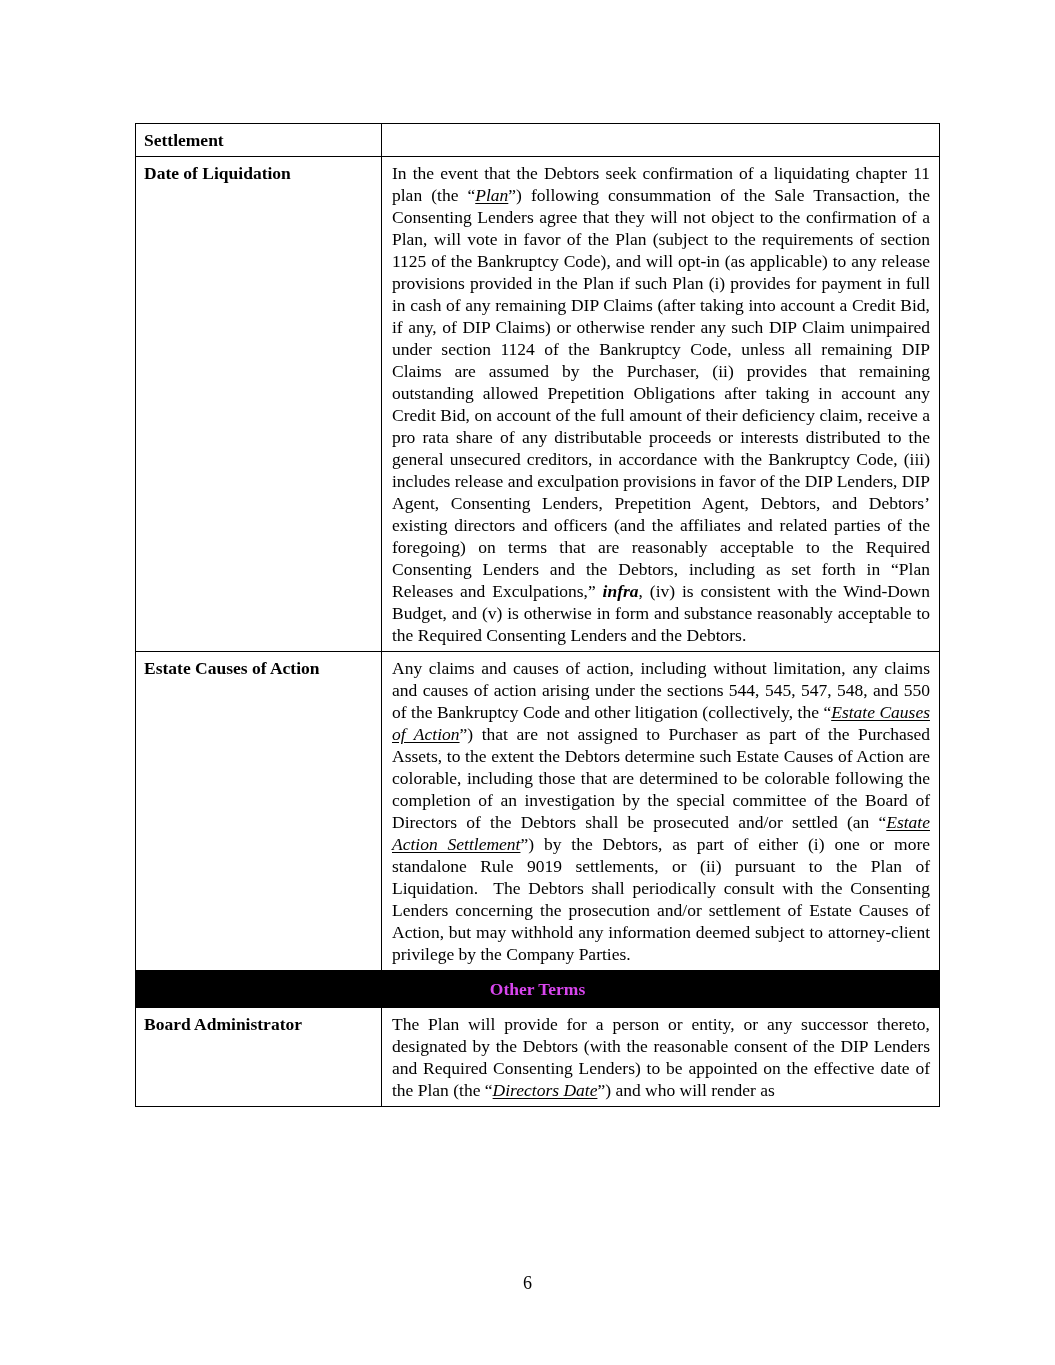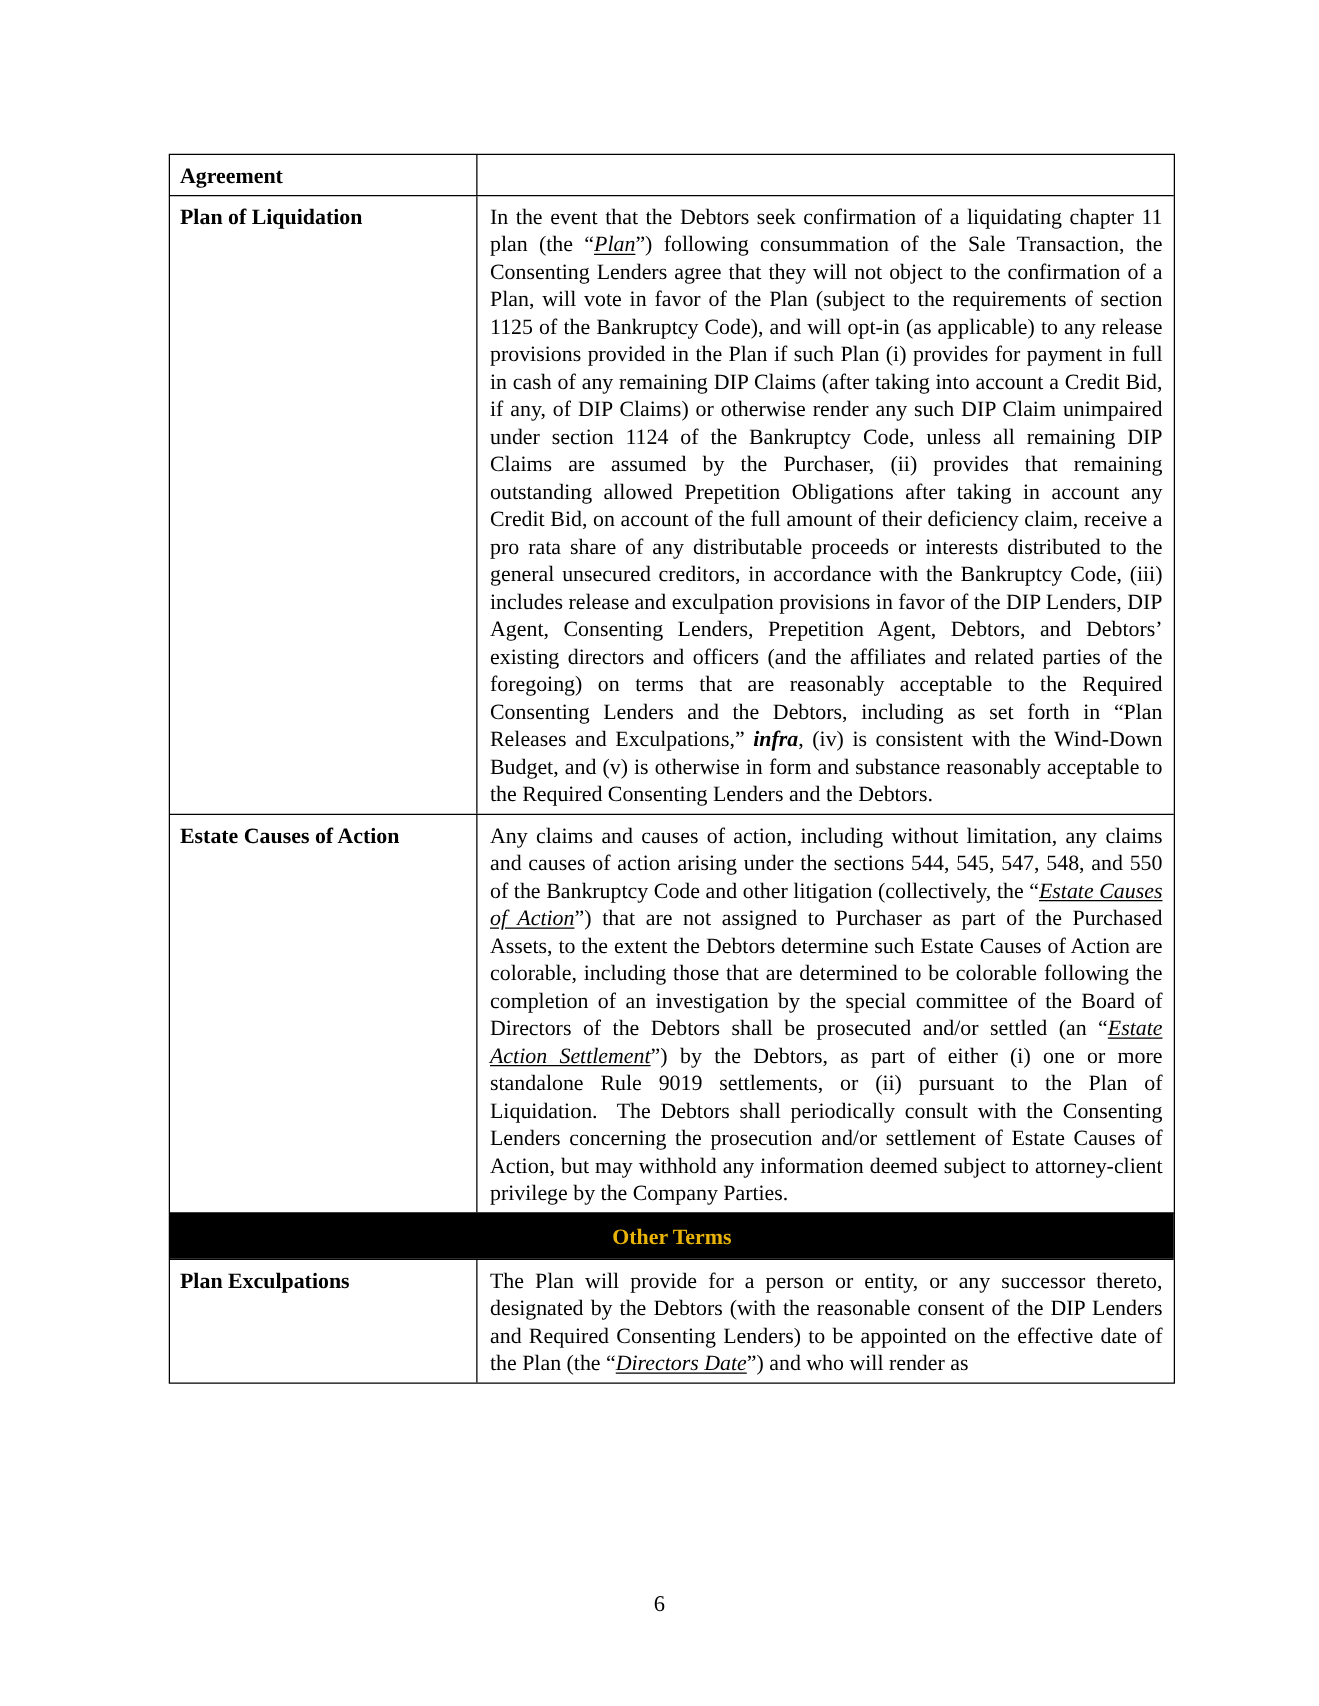--- a/index.html
+++ b/index.html
@@ -37,21 +37,21 @@
     padding: 5px 8px 5px 8px;
     border-right: 1.5px solid #000000;
   }
   .cell.body {
     padding: 5px 9px 5px 10px;
     text-align: justify;
     text-justify: inter-word;
   }
   .section-banner {
     background: #000000;
-    color: #eab308;
+    color: #d946ef;
     font-weight: bold;
     font-size: 17.5px;
     line-height: 22px;
     text-align: center;
     padding: 7px 0 7px 0;
     border-top: 1.5px solid #000000;
   }
   .page-number {
     position: absolute;
     top: 1272px;
@@ -65,37 +65,37 @@
   .i { font-style: italic; font-weight: bold; }
 </style>
 </head>
 <body>
 
 <div class="page">
 
   <div class="term-table">
 
     <div class="trow first">
-      <div class="cell term">Agreement</div>
+      <div class="cell term">Settlement</div>
     </div>
 
     <div class="trow">
-      <div class="cell term">Plan of Liquidation</div>
+      <div class="cell term">Date of Liquidation</div>
       <div class="cell body"><span>In the event that the Debtors seek confirmation of a liquidating chapter 11 plan (the “</span><span class="u">Plan</span><span>”) following consummation of the Sale Transaction, the Consenting Lenders agree that they will not object to the confirmation of a Plan, will vote in favor of the Plan (subject to the requirements of section 1125 of the Bankruptcy Code), and will opt-in (as applicable) to any release provisions provided in the Plan if such Plan (i) provides for payment in full in cash of any remaining DIP Claims (after taking into account a Credit Bid, if any, of DIP Claims) or otherwise render any such DIP Claim unimpaired under section 1124 of the Bankruptcy Code, unless all remaining DIP Claims are assumed by the Purchaser, (ii) provides that remaining outstanding allowed Prepetition Obligations after taking in account any Credit Bid, on account of the full amount of their deficiency claim, receive a pro rata share of any distributable proceeds or interests distributed to the general unsecured creditors, in accordance with the Bankruptcy Code, (iii) includes release and exculpation provisions in favor of the DIP Lenders, DIP Agent, Consenting Lenders, Prepetition Agent, Debtors, and Debtors’ existing directors and officers (and the affiliates and related parties of the foregoing) on terms that are reasonably acceptable to the Required Consenting Lenders and the Debtors, including as set forth in “Plan Releases and Exculpations,” </span><span class="i">infra</span><span>, (iv) is consistent with the Wind-Down Budget, and (v) is otherwise in form and substance reasonably acceptable to the Required Consenting Lenders and the Debtors.</span></div>
     </div>
 
     <div class="trow">
       <div class="cell term">Estate Causes of Action</div>
       <div class="cell body"><span>Any claims and causes of action, including without limitation, any claims and causes of action arising under the sections 544, 545, 547, 548, and 550 of the Bankruptcy Code and other litigation (collectively, the “</span><span class="u">Estate Causes of Action</span><span>”) that are not assigned to Purchaser as part of the Purchased Assets, to the extent the Debtors determine such Estate Causes of Action are colorable, including those that are determined to be colorable following the completion of an investigation by the special committee of the Board of Directors of the Debtors shall be prosecuted and/or settled (an “</span><span class="u">Estate Action Settlement</span><span>”) by the Debtors, as part of either (i) one or more standalone Rule 9019 settlements, or (ii) pursuant to the Plan of Liquidation.&nbsp; The Debtors shall periodically consult with the Consenting Lenders concerning the prosecution and/or settlement of Estate Causes of Action, but may withhold any information deemed subject to attorney-client privilege by the Company Parties.</span></div>
     </div>
 
     <div class="section-banner">Other Terms</div>
 
     <div class="trow">
-      <div class="cell term">Plan Exculpations</div>
+      <div class="cell term">Board Administrator</div>
       <div class="cell body"><span>The Plan will provide for a person or entity, or any successor thereto, designated by the Debtors (with the reasonable consent of the DIP Lenders and Required Consenting Lenders) to be appointed on the effective date of the Plan (the “</span><span class="u">Directors Date</span><span>”) and who will render as</span></div>
     </div>
 
   </div>
 
   <div class="page-number">6</div>
 
 </div>
 
 </body></html>

